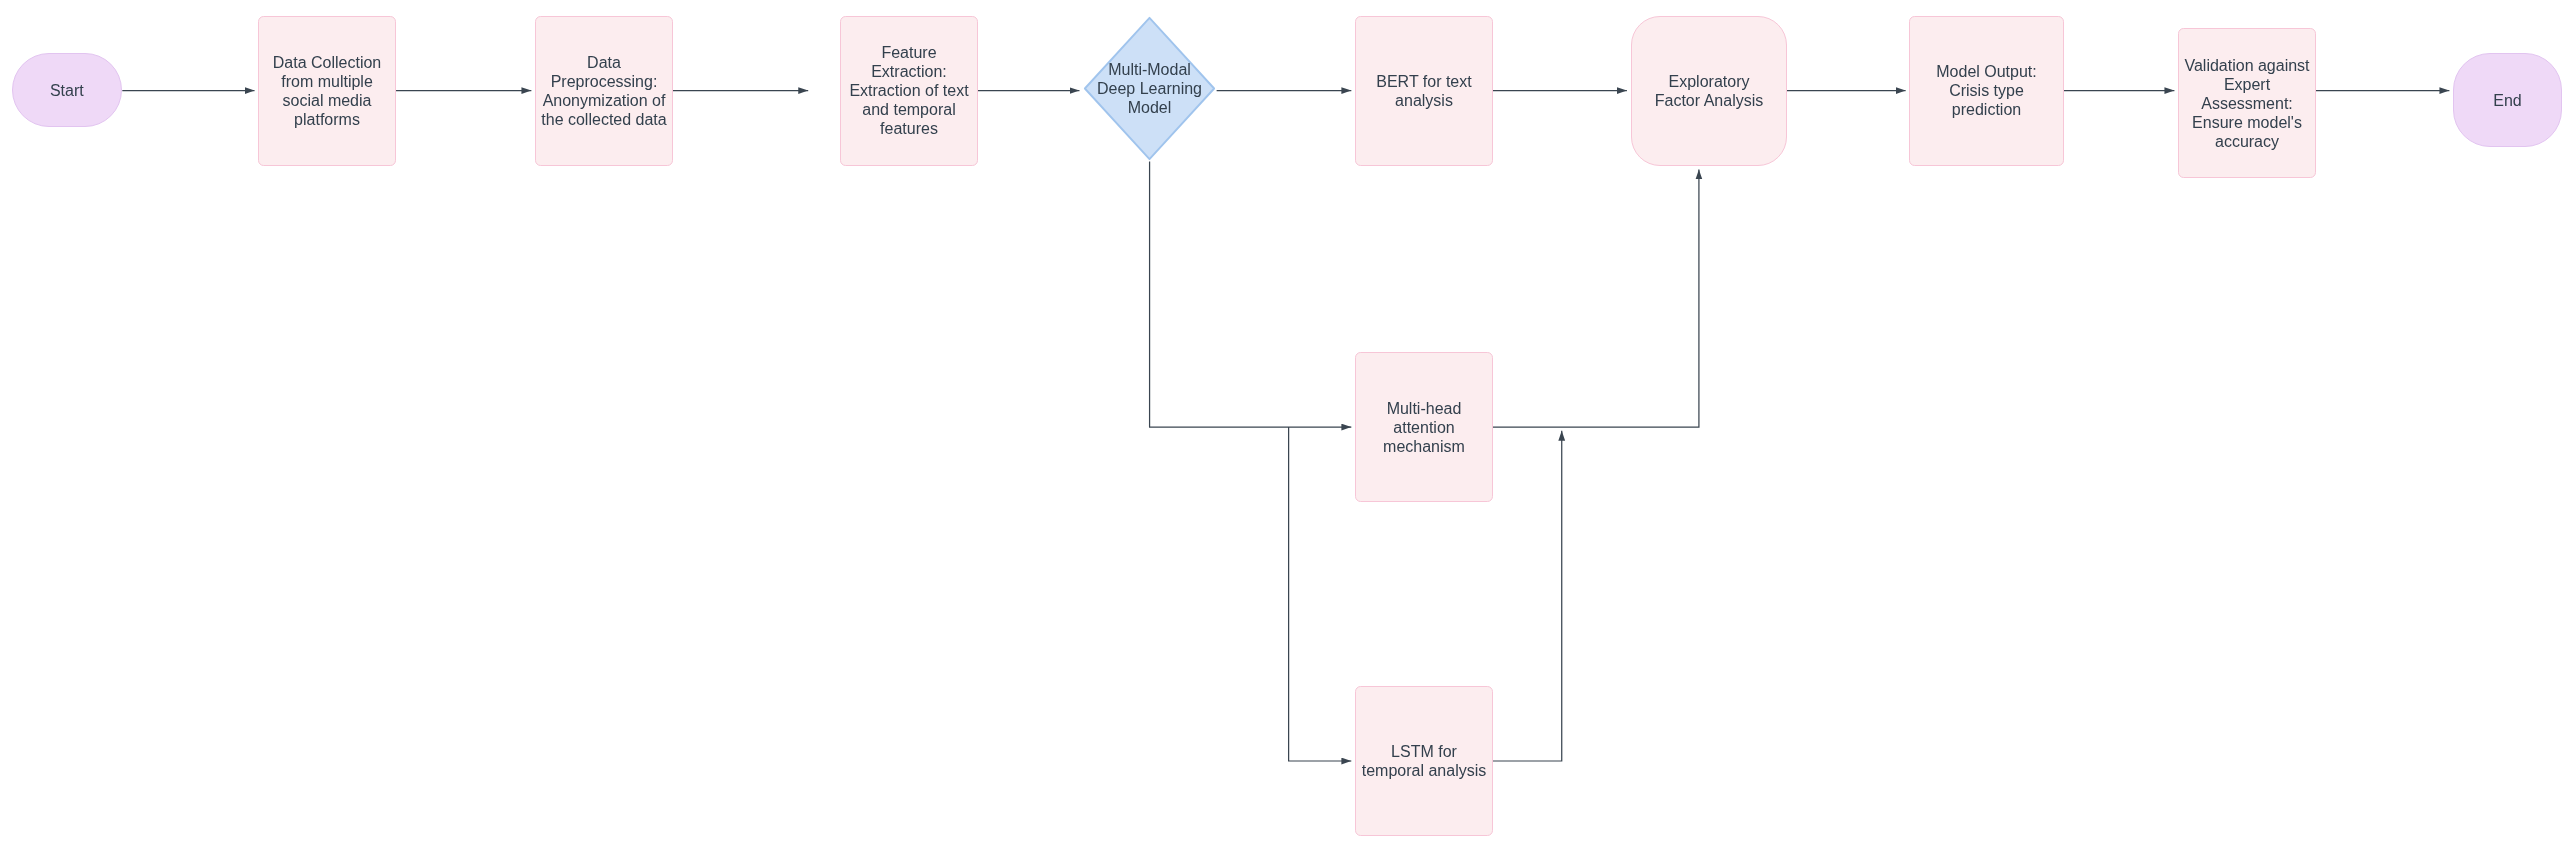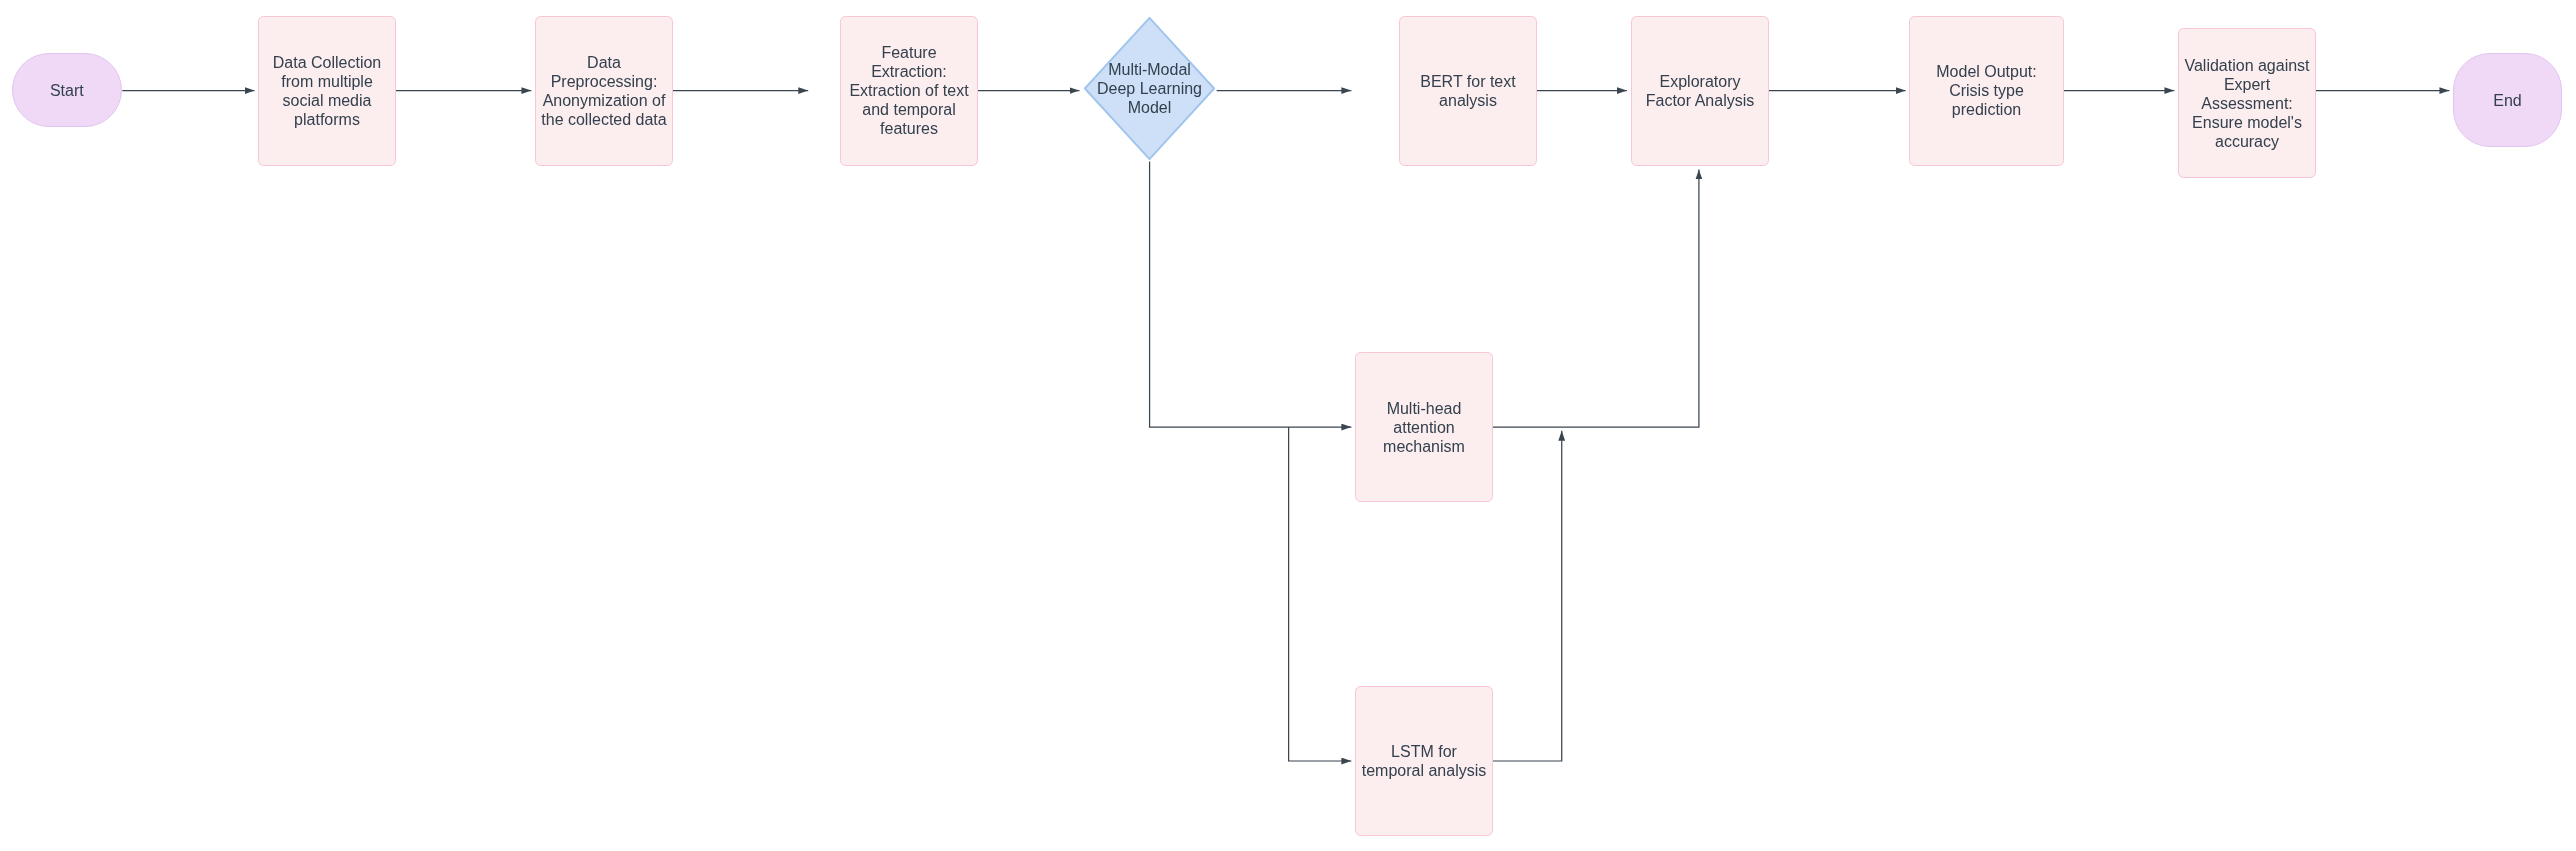--- a/index.html
+++ b/index.html
@@ -126,37 +126,37 @@
 
   <div class="node diamond" style="left:1083px; top:16px; width:133px; height:145px;">
     <svg viewBox="0 0 215 234" preserveAspectRatio="none">
       <polygon class="diamond-shape" points="107.5,3 212,117 107.5,231 3,117"></polygon>
     </svg>
     <div class="label">Multi-Modal
 Deep Learning
 Model</div>
   </div>
 
-  <div class="node rect" style="left:1355px; top:15.5px; width:138px; height:150px;margin-left:44px;">
+  <div class="node rect" style="left:1355px; top:15.5px; width:138px; height:150px;">
     <div class="label">BERT for text
 analysis</div>
   </div>
 
   <div class="node rect" style="left:1355px; top:352px; width:138px; height:150px;">
     <div class="label">Multi-head
 attention
 mechanism</div>
   </div>
 
   <div class="node rect" style="left:1355px; top:686px; width:138px; height:150px;">
     <div class="label">LSTM for
 temporal analysis</div>
   </div>
 
-  <div class="node rect" style="left:1631px; top:15.5px; width:138px; height:150px;">
+  <div class="node rect" style="left:1631px; top:15.5px; width:156px; height:150px;border-radius:29px;">
     <div class="label">Exploratory
 Factor Analysis</div>
   </div>
 
   <div class="node rect" style="left:1909px; top:15.5px; width:155px; height:150px;">
     <div class="label">Model Output:
 Crisis type
 prediction</div>
   </div>
 

